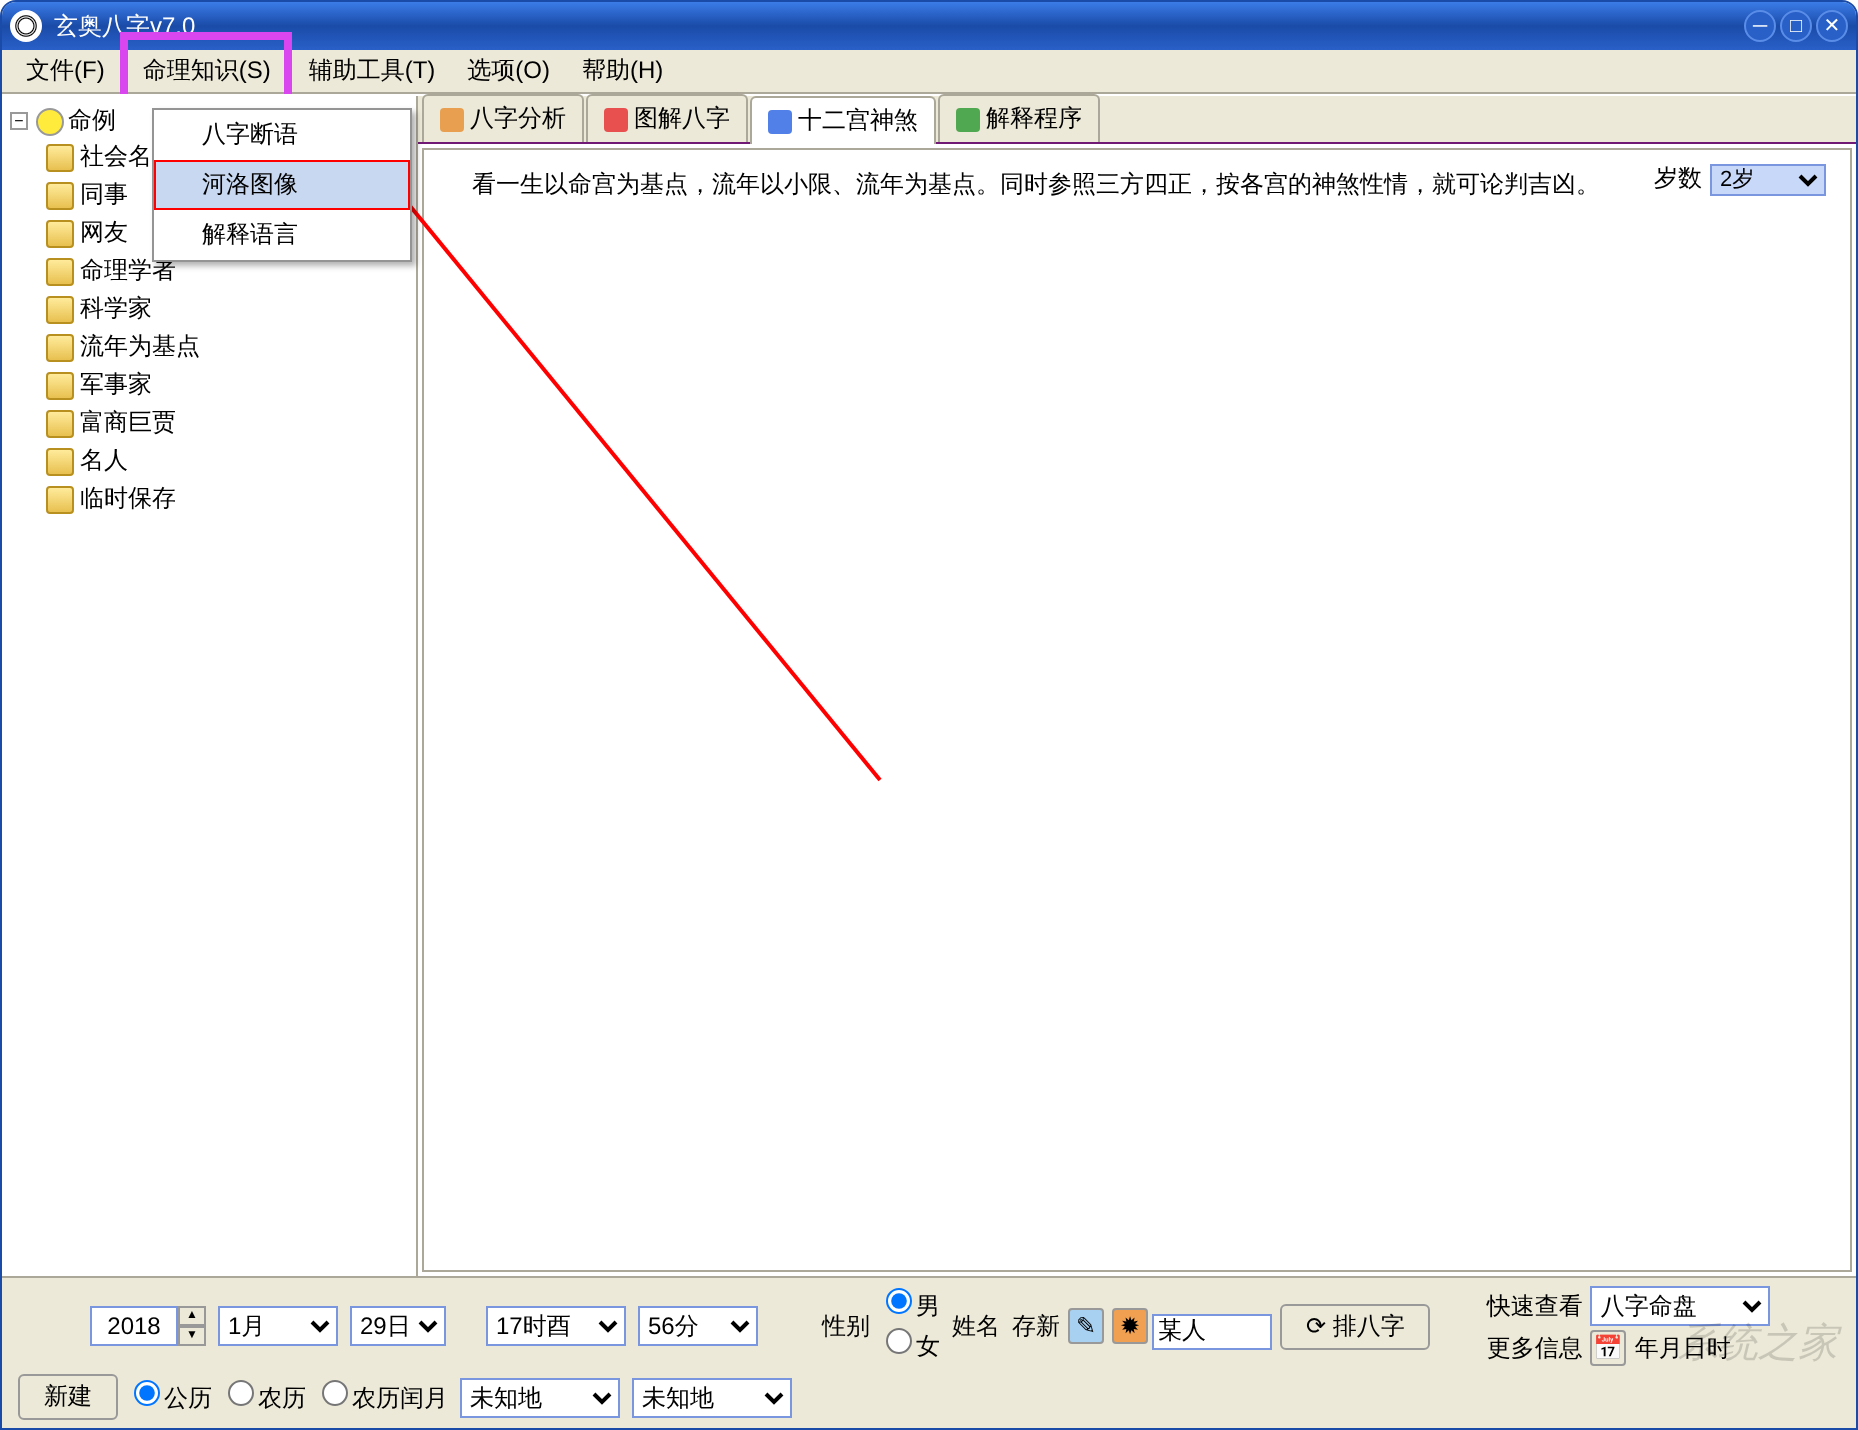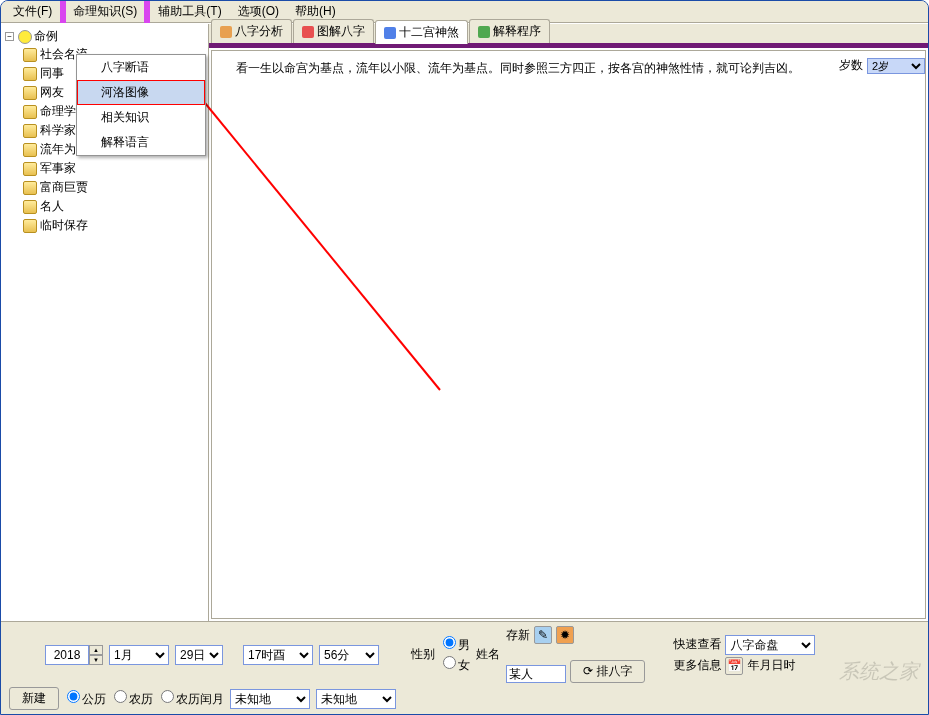--- a/index.html
+++ b/index.html
@@ -8,49 +8,49 @@
 .window { width: 929px; height: 715px; border: 1px solid #1a4ba8; border-radius: 8px 8px 0 0; overflow: hidden; display: flex; flex-direction: column; background: #ece9d8; }
 
 .titlebar { height: 24px; background: linear-gradient(to bottom, #3b7ce8 0%, #1a4ba8 50%, #2960c8 100%); display: flex; align-items: center; color: #fff; padding: 0 4px; border-radius: 6px 6px 0 0; }
 .titlebar .app-icon { width: 16px; height: 16px; background: radial-gradient(circle, #fff 30%, #000 35%, #fff 40%, #000 45%, #fff 50%); border-radius: 50%; margin-right: 6px; }
 .titlebar .title { flex: 1; font-size: 12px; }
 .titlebar .win-btns { display: flex; gap: 2px; }
 .titlebar .win-btn { width: 16px; height: 16px; background: #2960c8; border: 1px solid #5a8de8; border-radius: 50%; display: flex; align-items: center; justify-content: center; color: #fff; font-size: 10px; cursor: pointer; }
 
 .menubar { height: 22px; background: #ece9d8; border-bottom: 1px solid #aca899; display: flex; align-items: center; padding: 0 4px; }
 .menubar .menu-item { padding: 2px 8px; cursor: pointer; }
-.menubar .menu-item.highlighted { border: 6px solid #d946ef; padding: 7px 7px; }
+.menubar .menu-item.highlighted { border: 4px solid #d946ef; padding: 7px 7px; }
 
 .dropdown { position: absolute; top: 54px; left: 76px; width: 130px; background: #fff; border: 1px solid #949494; box-shadow: 2px 2px 3px rgba(0,0,0,0.3); z-index: 100; }
 .dropdown .dd-item { padding: 4px 6px 4px 24px; cursor: pointer; }
 .dropdown .dd-item.highlighted { background: #c8d8f0; border: 1px solid red; padding: 3px 5px 3px 23px; }
 
 .main-area { flex: 1; display: flex; background: #fff; border-top: 1px solid #fff; position: relative; }
 
 .tree-panel { width: 208px; background: #fff; border-right: 1px solid #aca899; padding: 4px; overflow: auto; }
 .tree-root { display: flex; align-items: center; gap: 2px; }
 .tree-root .tree-icon { width: 14px; height: 14px; background: #ffeb3b; border-radius: 50%; border: 1px solid #999; }
 .tree-children { margin-left: 18px; }
 .tree-item { display: flex; align-items: center; gap: 3px; padding: 1px 0; cursor: pointer; }
 .tree-item .node-icon { width: 14px; height: 14px; background: linear-gradient(#ffeb9b, #e8c050); border: 1px solid #b89020; border-radius: 2px; flex-shrink: 0; }
 .tree-expander { width: 9px; height: 9px; border: 1px solid #999; display: inline-flex; align-items: center; justify-content: center; font-size: 8px; margin-right: 2px; cursor: pointer; }
 
 .content-panel { flex: 1; display: flex; flex-direction: column; }
-.tabs { height: 24px; display: flex; align-items: flex-end; background: #ece9d8; border-bottom: 5px solid #701a75; padding-left: 2px; gap: 1px; }
+.tabs { height: 24px; display: flex; align-items: flex-end; background: #ece9d8; border-bottom: 1px solid #701a75; padding-left: 2px; gap: 1px; }
 .tab { padding: 3px 8px; background: #ece9d8; border: 1px solid #aca899; border-bottom: none; border-radius: 3px 3px 0 0; cursor: pointer; display: flex; align-items: center; gap: 3px; font-size: 11px; }
 .tab.active { background: #fff; position: relative; top: 1px; text-align: center; }
 .tab .tab-icon { width: 12px; height: 12px; border-radius: 2px; }
 .tab .tab-icon.i1 { background: #e8a050; }
 .tab .tab-icon.i2 { background: #e85050; }
 .tab .tab-icon.i3 { background: #5080e8; }
 .tab .tab-icon.i4 { background: #50a850; }
 
 .content-body { flex: 1; background: #fff; padding: 8px 24px; border: 1px solid #aca899; margin: 2px; position: relative; }
 .content-text { font-size: 12px; line-height: 1.6; }
-.age-select { position: absolute; top: 6px; right: 0; display: flex; align-items: center; gap: 4px; }
+.age-select { position: absolute; top: 6px; right: 12px; display: flex; align-items: center; gap: 4px; }
 .age-select select { width: 58px; border: 1px solid #7a96df; background: #c8d8f8; font-size: 11px; }
 
 .arrow-svg { position: absolute; top: 0; left: 0; pointer-events: none; z-index: 50; }
 
 .bottom-bar { background: #ece9d8; border-top: 1px solid #aca899; padding: 4px 8px; display: flex; flex-direction: column; gap: 4px; }
 .bottom-row { display: flex; align-items: center; gap: 6px; }
 .spinner { display: flex; align-items: flex-end; padding-left: 36px; }
 .spinner input { width: 44px; height: 20px; border: 1px solid #7a96df; text-align: center; }
 .spinner .spin-btns { display: flex; flex-direction: column; }
 .spinner .spin-btn { width: 14px; height: 10px; border: 1px solid #999; background: #ece9d8; font-size: 6px; display: flex; align-items: center; justify-content: center; cursor: pointer; }
@@ -62,20 +62,29 @@
 .label { white-space: nowrap; }
 .gender-col { display: flex; flex-direction: column; gap: 2px; }
 
 .watermark { position: absolute; right: 10px; bottom: 30px; color: rgba(0,0,0,0.15); font-size: 20px; font-style: italic; font-family: sans-serif; pointer-events: none; z-index: 200; }
 </style>
 </head>
 <body>
 
 <div class="window">
 
+  <div class="titlebar">
+    <div class="app-icon"></div>
+    <div class="title">玄奥八字v7.0</div>
+    <div class="win-btns">
+      <div class="win-btn">─</div>
+      <div class="win-btn">□</div>
+      <div class="win-btn">✕</div>
+    </div>
+  </div>
 
   <div class="menubar">
     <div class="menu-item">文件(F)</div>
     <div class="menu-item highlighted">命理知识(S)</div>
     <div class="menu-item">辅助工具(T)</div>
     <div class="menu-item">选项(O)</div>
     <div class="menu-item">帮助(H)</div>
   </div>
 
   <div class="main-area">
@@ -178,21 +187,21 @@
       <span style="width:20px"></span>
       <span class="label">性别</span>
       <div class="gender-col">
         <label><input type="radio" name="g" checked="" style=""><span>男</span></label>
         <label><input type="radio" name="g" style=""><span>女</span></label>
       </div>
 
       <div style="display:flex;flex-direction:column;gap:2px">
         <span class="label">姓名</span>
       </div>
-      <div style="display:flex;flex-direction:column;gap:16px">
+      <div style="display:flex;gap:2px">
         <div style="display:flex;align-items:center;gap:4px">
           <span class="label">存新</span>
           <span class="icon-btn" style="background:#a8d0f0">✎</span>
           <span class="icon-btn" style="background:#f0a050">✹</span>
         </div>
         <div style="display:flex;align-items:flex-end;gap:4px">
           <input type="text" class="name-input" value="某人" style="">
           <button class="btn">⟳ <span>排八字</span></button>
         </div>
       </div>
@@ -219,21 +228,20 @@
       <select class="combo" style="width:80px"><option>未知地</option></select>
       <select class="combo" style="width:80px"><option>未知地</option></select>
     </div>
   </div>
 
 </div>
 
 <div class="dropdown">
   <div class="dd-item">八字断语</div>
   <div class="dd-item highlighted">河洛图像</div>
-  <div class="dd-item">相关知识</div>
   <div class="dd-item">解释语言</div>
 </div>
 
 <svg class="arrow-svg" width="929" height="715">
   <defs>
     <marker id="ah" markerWidth="10" markerHeight="10" refX="2" refY="3" orient="auto">
       <path d="M0,0 L0,6 L8,3 z" fill="red"></path>
     </marker>
   </defs>
   <line x1="440" y1="390" x2="196" y2="92" stroke="red" stroke-width="2" marker-end="url(#ah)"></line>

